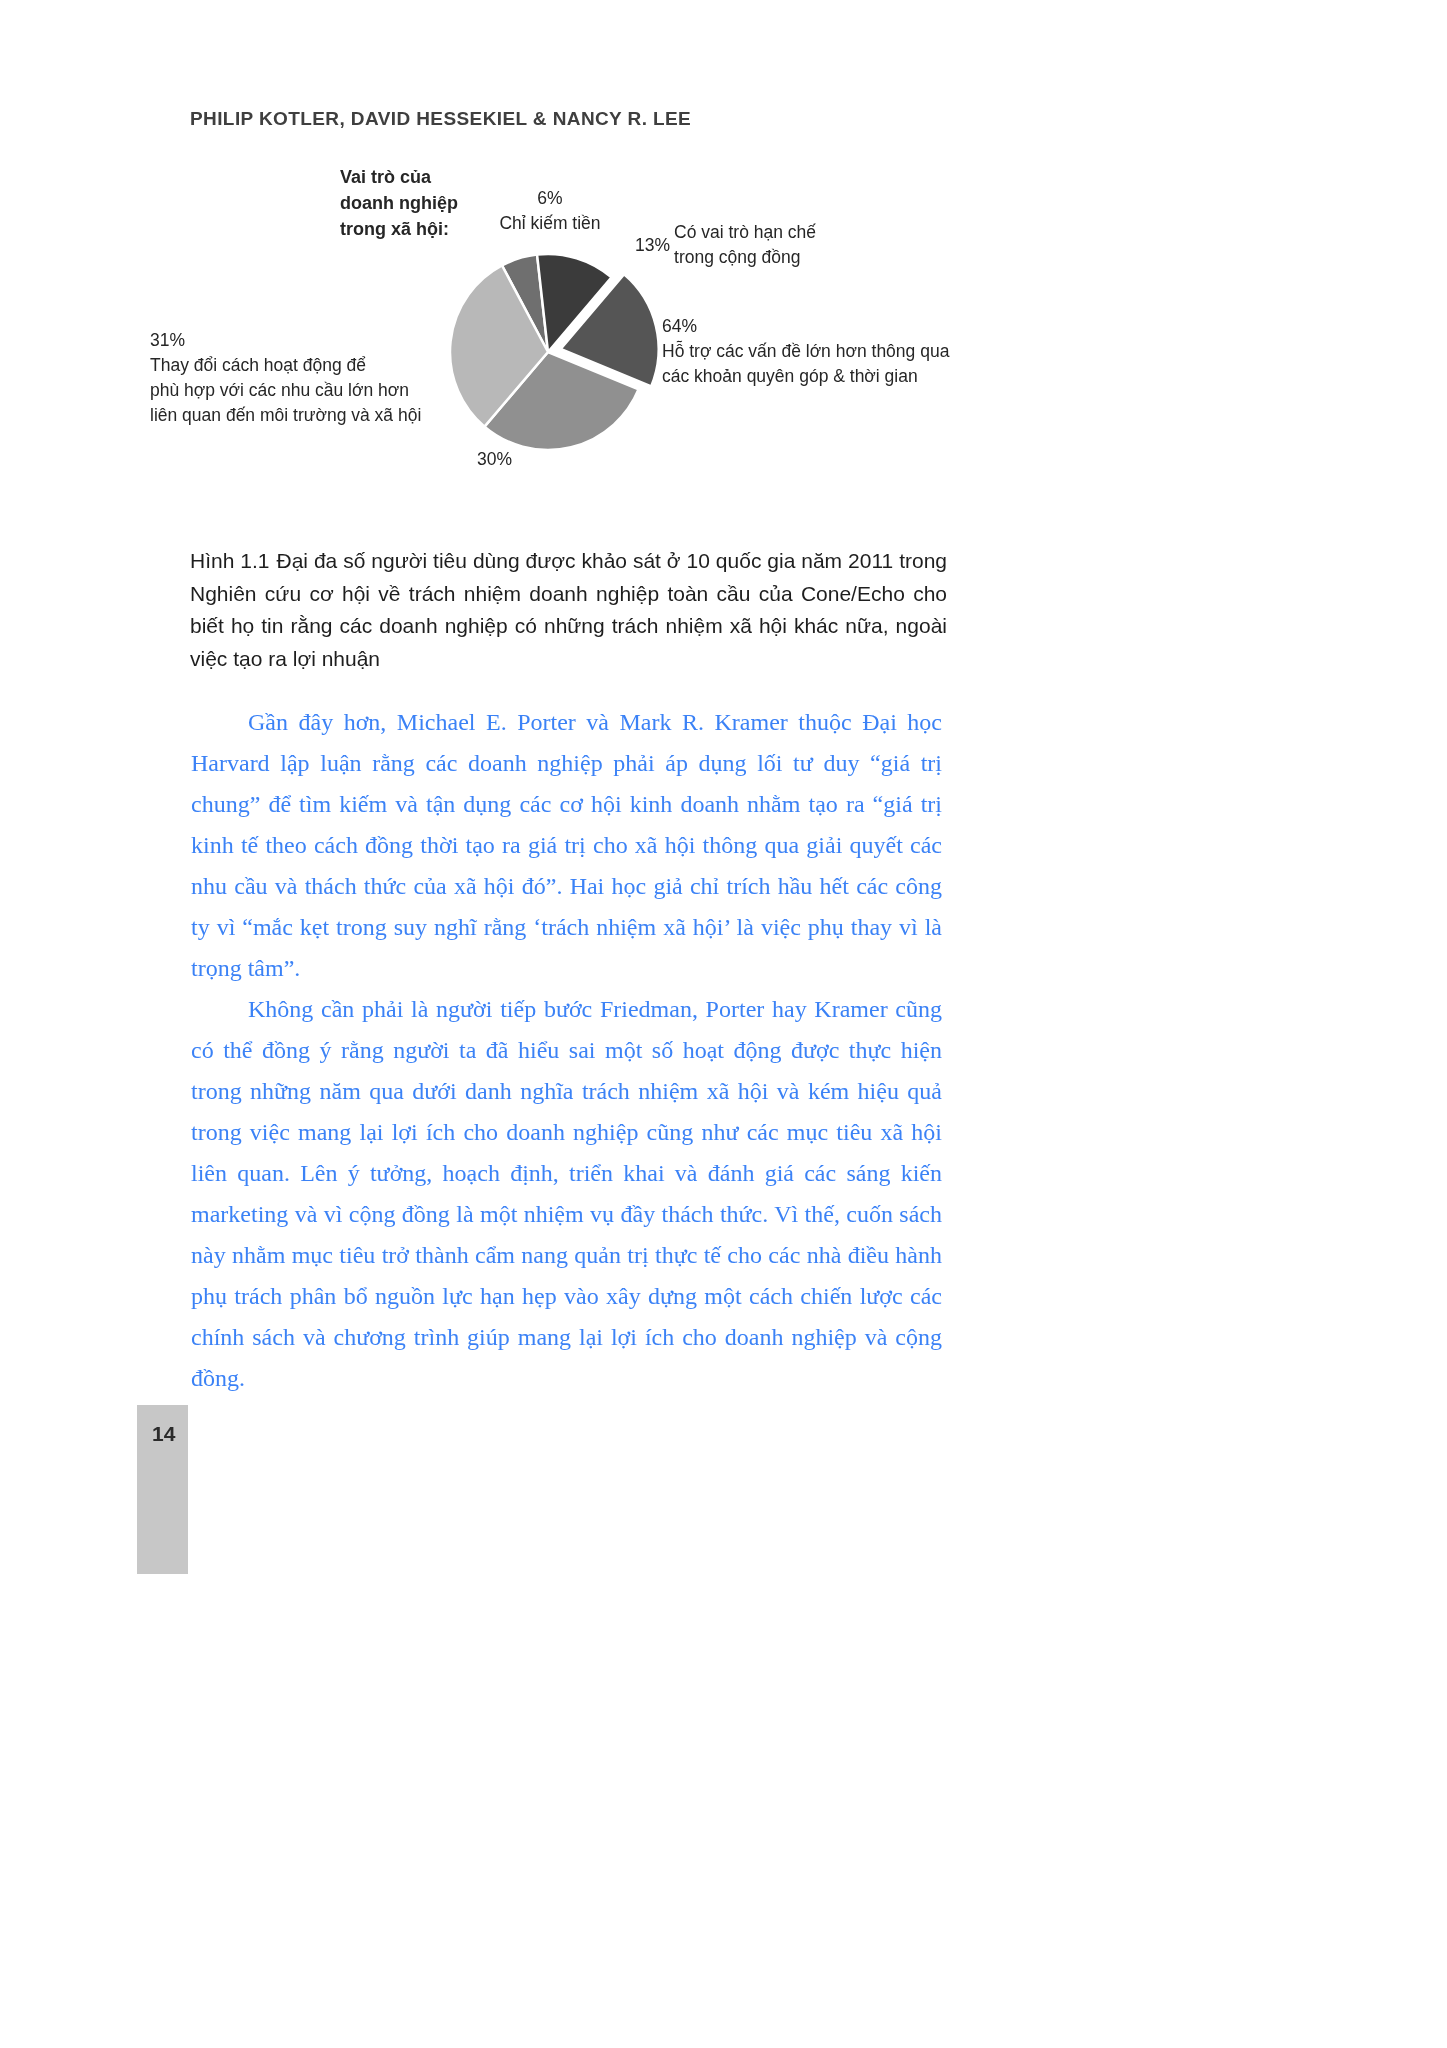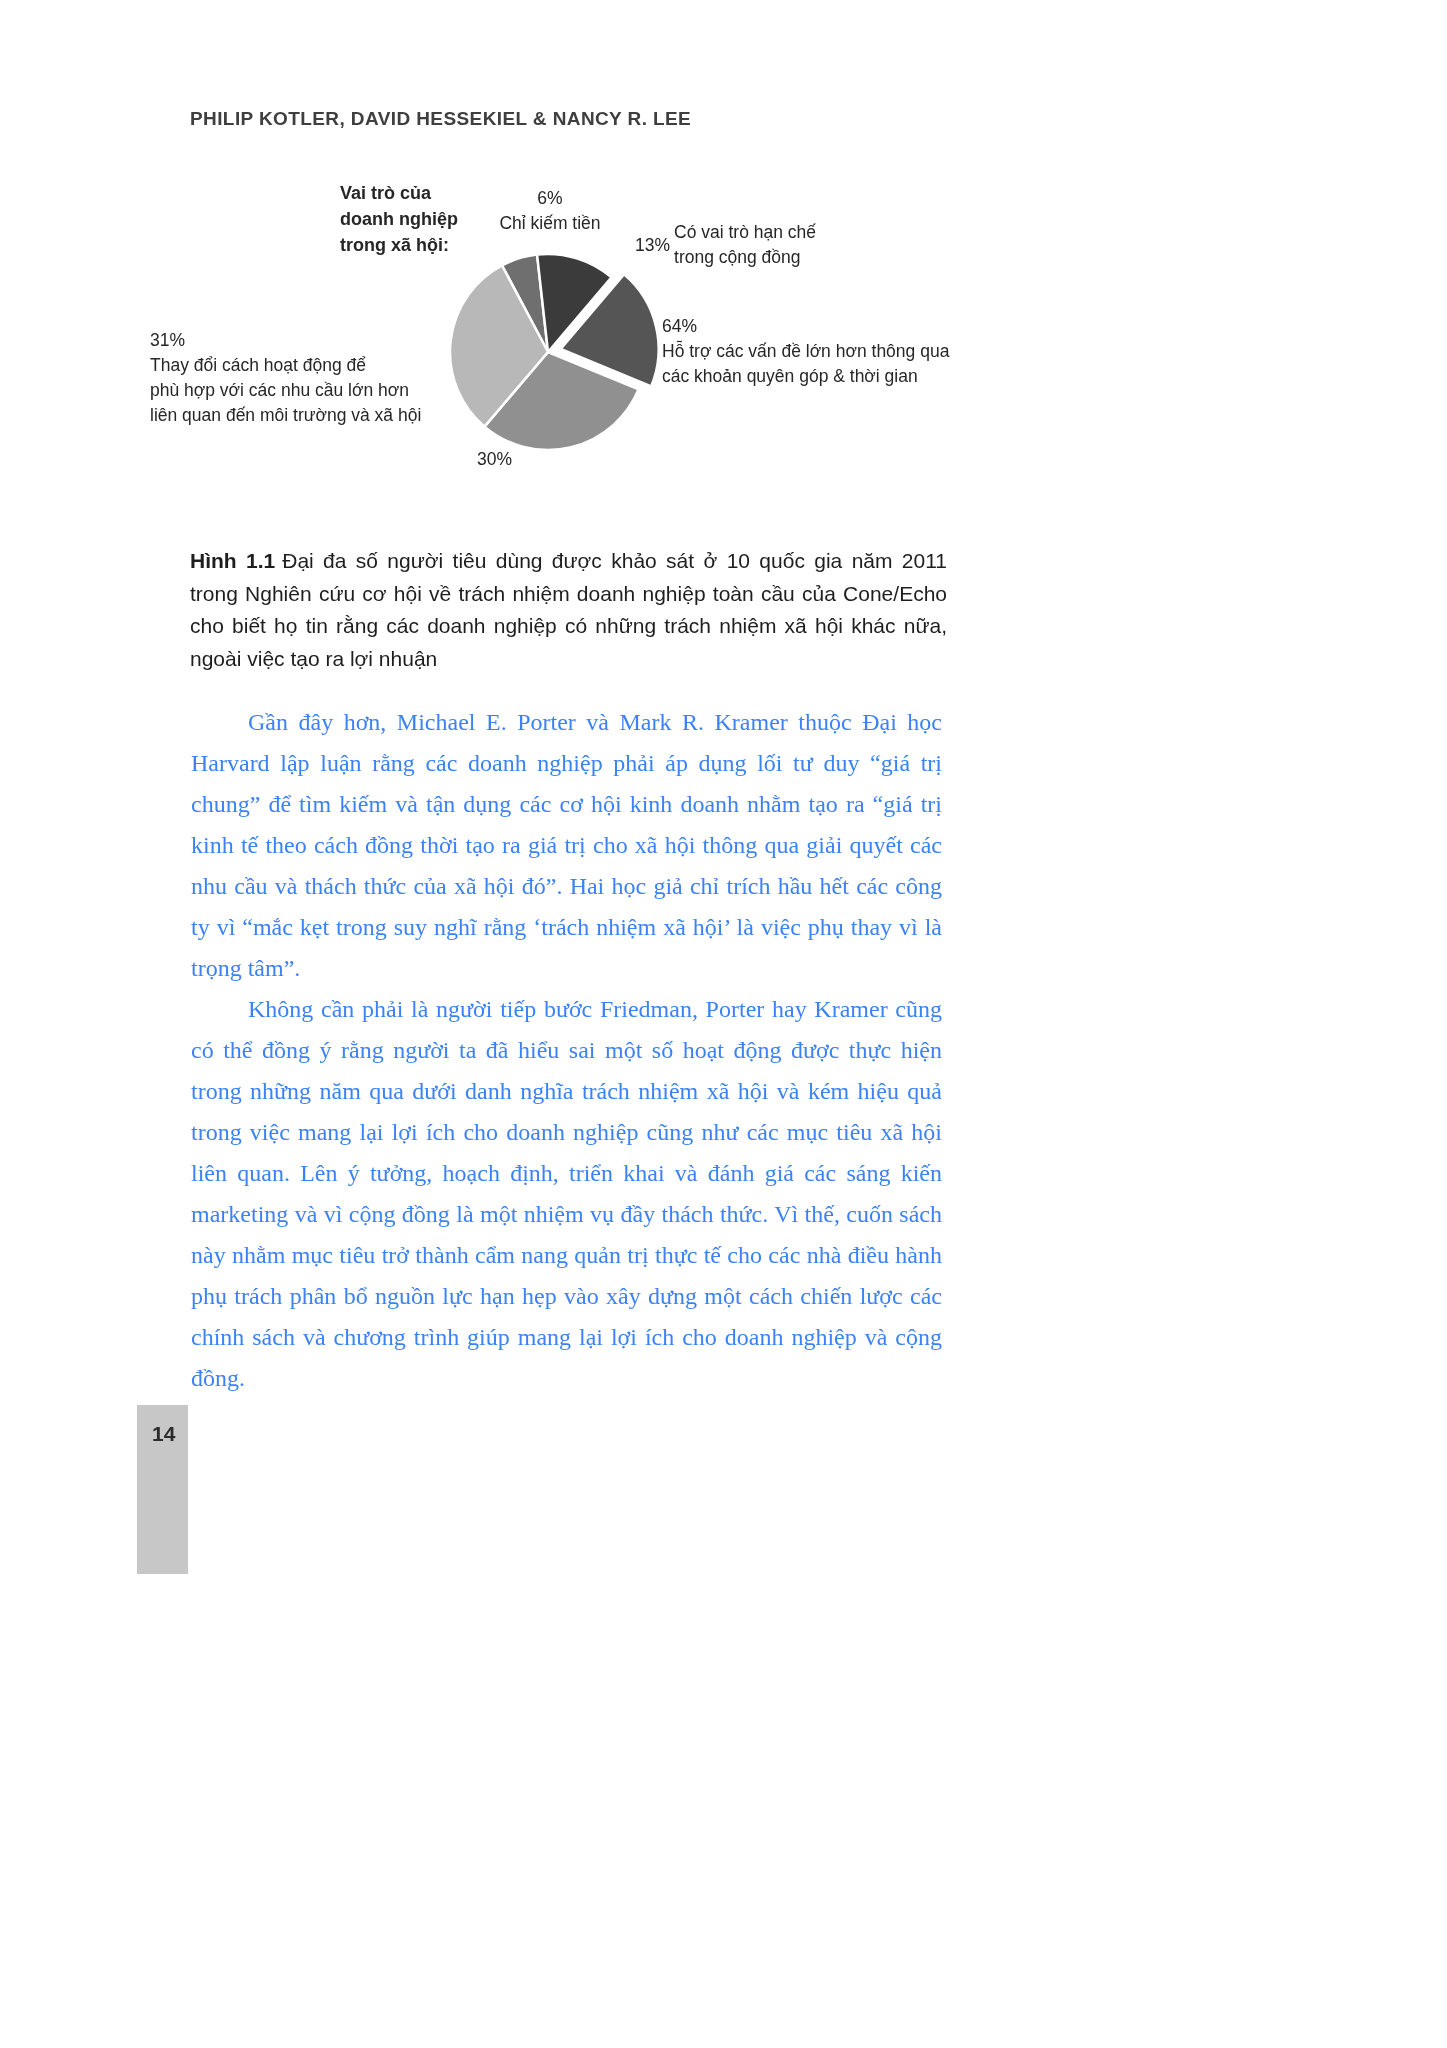--- a/index.html
+++ b/index.html
@@ -13,33 +13,33 @@
     font-size:19px; font-weight:bold; letter-spacing:0.4px; color:#3f3f3f;
   }
   
   .figure-area { position:absolute; left:0; top:0; width:1447px; height:540px; }
   #pie-svg { position:absolute; left:440px; top:240px; }
   .fig-label {
     position:absolute; font-size:17.5px; line-height:25px; color:#262626;
   }
   .pre { white-space:pre-line; }
   .lbl-title {
-    left:340px; top:180px; font-weight:bold; font-size:18px; line-height:26px;
+    left:340px; top:164px; font-weight:bold; font-size:18px; line-height:26px;
   }
   .lbl-6 { left:462px; top:186px; width:176px; text-align:center; }
   .lbl-13 { left:635px; top:220px; display:flex; align-items:center; gap:4px; }
   .lbl-20 { left:662px; top:314px; }
   .lbl-31 { left:150px; top:328px; width:302px; text-align:left; }
   .lbl-30 { left:477px; top:447px; display:flex; align-items:center; gap:10px; }
   
   .caption {
     position:absolute; left:190px; top:545px; width:757px;
     font-size:21px; line-height:32.5px; color:#1e1e1e; text-align:justify;
   }
-  .cap-bold { font-weight:bold; margin-right:7px;margin-top:35px; }
+  .cap-bold { font-weight:normal; margin-right:7px;margin-top:35px; }
   
   .bodytext {
     position:absolute; left:191px; top:702px; width:751px;
     font-family:"Liberation Serif", serif; font-size:24px; line-height:41px;
     color:#3b82f6; text-align:justify;
   }
   .bodytext p { margin:0; text-indent:57px; }
   
   .pageno-bar {
     position:absolute; left:137px; top:1405px; width:51px; height:169px;

